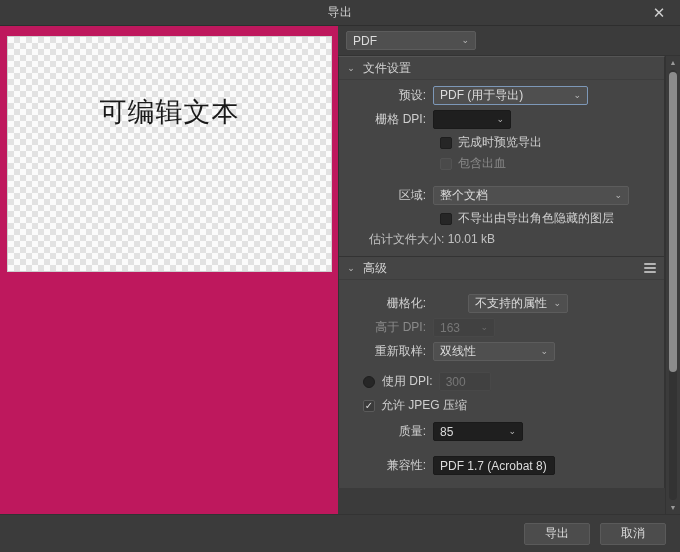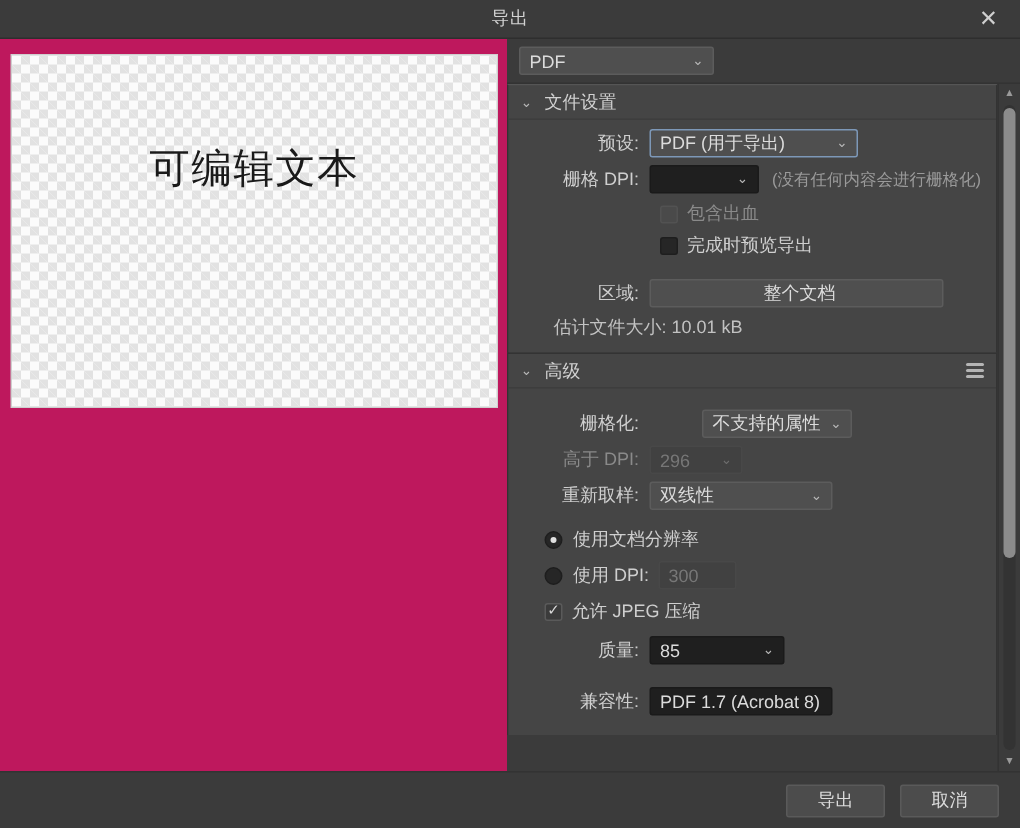--- a/index.html
+++ b/index.html
@@ -234,23 +234,23 @@
     border: 1px solid #1a1a1a;
   }
   .select.disabled {
     background: #414141;
     border: 1px solid #484848;
     color: #777;
   }
   .select.disabled .chev { color: #6d6d6d; }
 
   .w-format { width: 130px; margin-left: 6px; }
-  .w-preset { width: 139px; }
+  .w-preset { width: 155px; }
   .w-raster { width: 78px; }
-  .w-region { width: 196px; flex-direction: column; }
+  .w-region { width: 196px; }
   .w-rasterize { width: 100px; margin-left: 35px; }
   .w-dpi { width: 62px; }
   .w-resample { width: 122px; }
   .w-usedpi { width: 52px; gap: 27px; }
   .w-quality { width: 90px; }
   .w-compat { width: 122px; }
 
   .hint {
     font-size: 11px;
     color: #9a9a9a;
@@ -446,41 +446,44 @@
                   <span class="chev">⌄</span>
                 </div>
               </div>
 
               <div class="row">
                 <div class="lab">栅格 DPI:</div>
                 <div class="select dark w-raster">
                   <span></span>
                   <span class="chev">⌄</span>
                 </div>
-                <div class="hint">(没有任何内容会进行栅格化)</div>
+              </div>
+
+              <div class="cb-row indent2">
+                <span class="cbox"></span>
+                <span class="cb-label">完成时预览导出</span>
               </div>
 
               <div class="cb-row indent">
                 <span class="cbox dis"></span>
                 <span class="cb-label dim">包含出血</span>
-              </div>
-
-              <div class="cb-row indent2">
-                <span class="cbox"></span>
-                <span class="cb-label">完成时预览导出</span>
               </div>
 
               <div class="row" style="margin-top:14px">
                 <div class="lab">区域:</div>
                 <div class="select w-region">
                   <span>整个文档</span>
                   <span class="chev">⌄</span>
                 </div>
               </div>
 
+              <div class="cb-row indent2">
+                <span class="cbox"></span>
+                <span class="cb-label">不导出由导出角色隐藏的图层</span>
+              </div>
 
               <div class="filesize">估计文件大小: 10.01 kB</div>
             </div>
           </div>
 
           <div class="section">
             <div class="section-head">
               <span class="caret">⌄</span>
               <span class="stitle">高级</span>
               <span class="hamburger">
@@ -496,37 +499,33 @@
                 <div class="select w-rasterize">
                   <span>不支持的属性</span>
                   <span class="chev">⌄</span>
                 </div>
               </div>
 
 
               <div class="row">
                 <div class="lab dim">高于 DPI:</div>
                 <div class="select disabled w-dpi">
-                  <span>296</span>
+                  <span>163</span>
                   <span class="chev">⌄</span>
                 </div>
               </div>
 
               <div class="row" style="margin-bottom:11px">
                 <div class="lab">重新取样:</div>
                 <div class="select w-resample">
                   <span>双线性</span>
                   <span class="chev">⌄</span>
                 </div>
               </div>
 
-              <div class="rad-row">
-                <span class="radio sel"></span>
-                <span class="rad-label">使用文档分辨率</span>
-              </div>
 
               <div class="rad-row">
                 <span class="radio"></span>
                 <span class="rad-label">使用 DPI:</span>
                 <div class="select disabled w-usedpi">
                   <span>300</span>
                   <span class="chev">⌄</span>
                 </div>
               </div>
 

